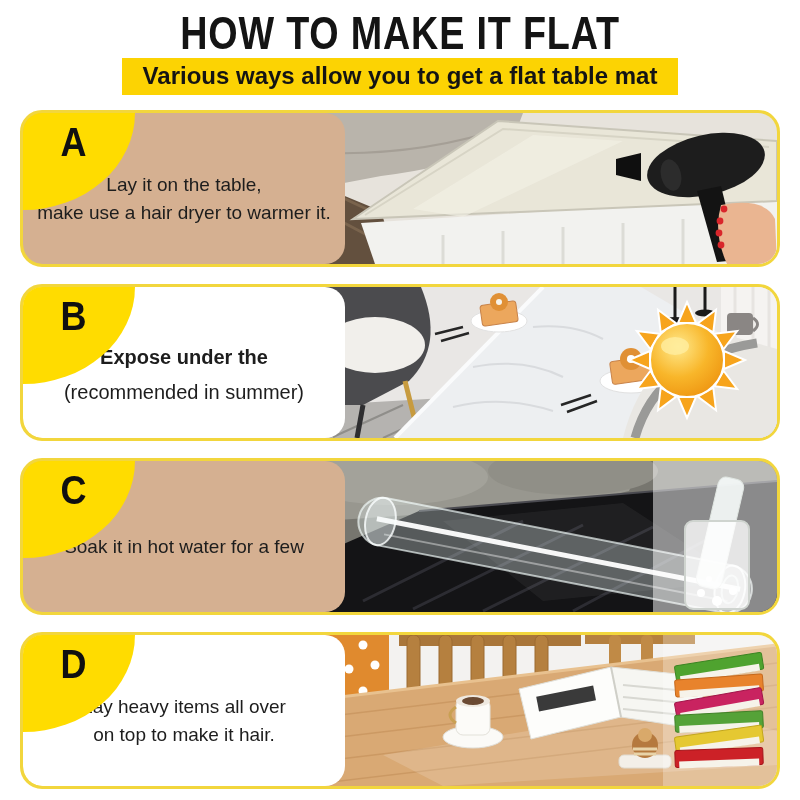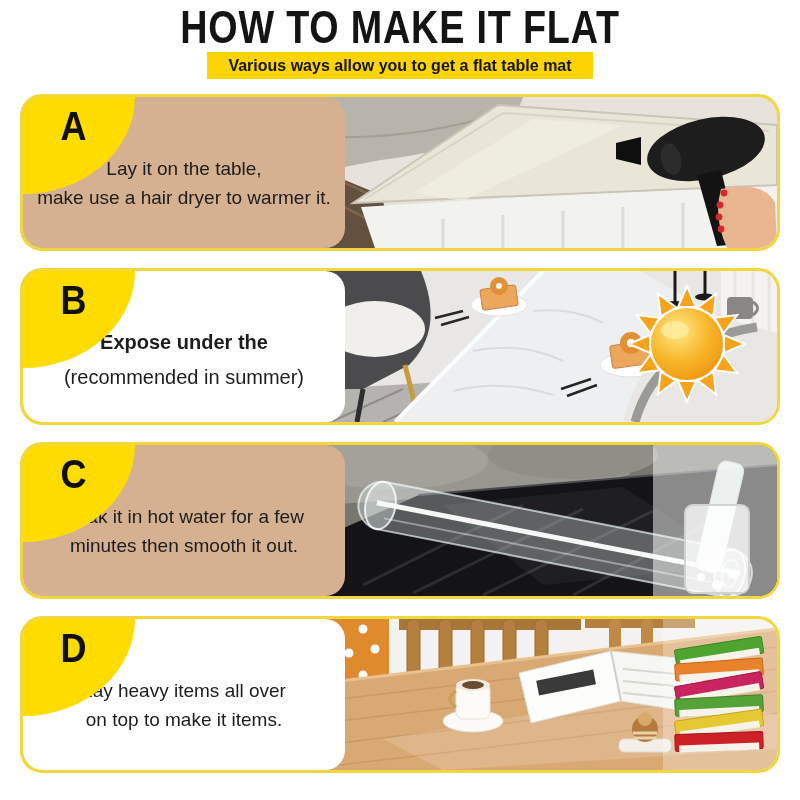--- a/index.html
+++ b/index.html
@@ -1,29 +1,29 @@
 <!DOCTYPE html>
 <html><head>
 <meta charset="utf-8">
 <style>
   html,body { margin:0; padding:0; background:#ffffff; }
   .page {
     width:800px; height:800px; margin:0 auto; background:#fff;
     font-family:"Liberation Sans", sans-serif; overflow:hidden; position:relative;
   }
   
-  .title-wrap { text-align:center; padding-top:0; height:50px; }
+  .title-wrap { text-align:center; padding-top:6px; height:50px; }
   .title-wrap span {
     display:inline-block; font-size:46px; font-weight:bold; color:#141414;
     transform:scaleX(0.82); letter-spacing:1px; white-space:nowrap;
   }
   .banner-wrap { text-align:center; margin-top:2px; }
   .banner {
     display:inline-block; background:#fcd303; color:#141414;
-    font-size:16px; font-weight:bold; padding:4px 21px; line-height:1.2;
+    font-size:24px; font-weight:bold; padding:4px 21px; line-height:1.2;
   }
   
   .panels { margin-top:15px; }
   .panel {
     position:relative; width:760px; height:157px; margin:0 auto 17px;
     border:3px solid #f2d63d; border-radius:22px; overflow:hidden;
     background:#f2d63d; box-sizing:border-box;
   }
   .photo {
     position:absolute; top:0; right:0; width:454px; height:151px; z-index:1;
@@ -220,21 +220,20 @@
             <rect x="362" y="60" width="64" height="88" rx="8" fill="#ffffff" fill-opacity="0.78" stroke="#cfd4cf" stroke-width="2"></rect>
             <circle cx="378" cy="132" r="4" fill="#ffffff"></circle>
             <circle cx="394" cy="140" r="5" fill="#ffffff"></circle>
             <circle cx="410" cy="130" r="4" fill="#ffffff"></circle>
             <circle cx="386" cy="118" r="3" fill="#ffffff" opacity="0.8"></circle>
           </g>
         </svg>
       </div>
       <div class="txtbox tan">
         <div class="line">Soak it in hot water for a few</div>
-        <div class="line">minutes then smooth it out.</div>
       </div>
       <div class="badge">
         <span>C</span>
       </div>
     </div>
 
     <div class="panel">
       <div class="photo">
         <svg viewBox="0 0 454 151" preserveAspectRatio="none">
           <rect width="454" height="151" fill="#f3f2f0"></rect>
@@ -308,21 +307,21 @@
             </g>
             <g transform="rotate(-2 396 122)">
               <rect x="352" y="114" width="88" height="17" rx="2" fill="#cc2127" stroke="#a4151a"></rect>
               <rect x="356" y="125" width="80" height="7" fill="#f6f3ea"></rect>
             </g>
           </g>
         </svg>
       </div>
       <div class="txtbox white">
         <div class="line">Lay heavy items all over</div>
-        <div class="line">on top to make it items.</div>
+        <div class="line">on top to make it hair.</div>
       </div>
       <div class="badge">
         <span>D</span>
       </div>
     </div>
 
   </div>
 </div>
 
 </body></html>

